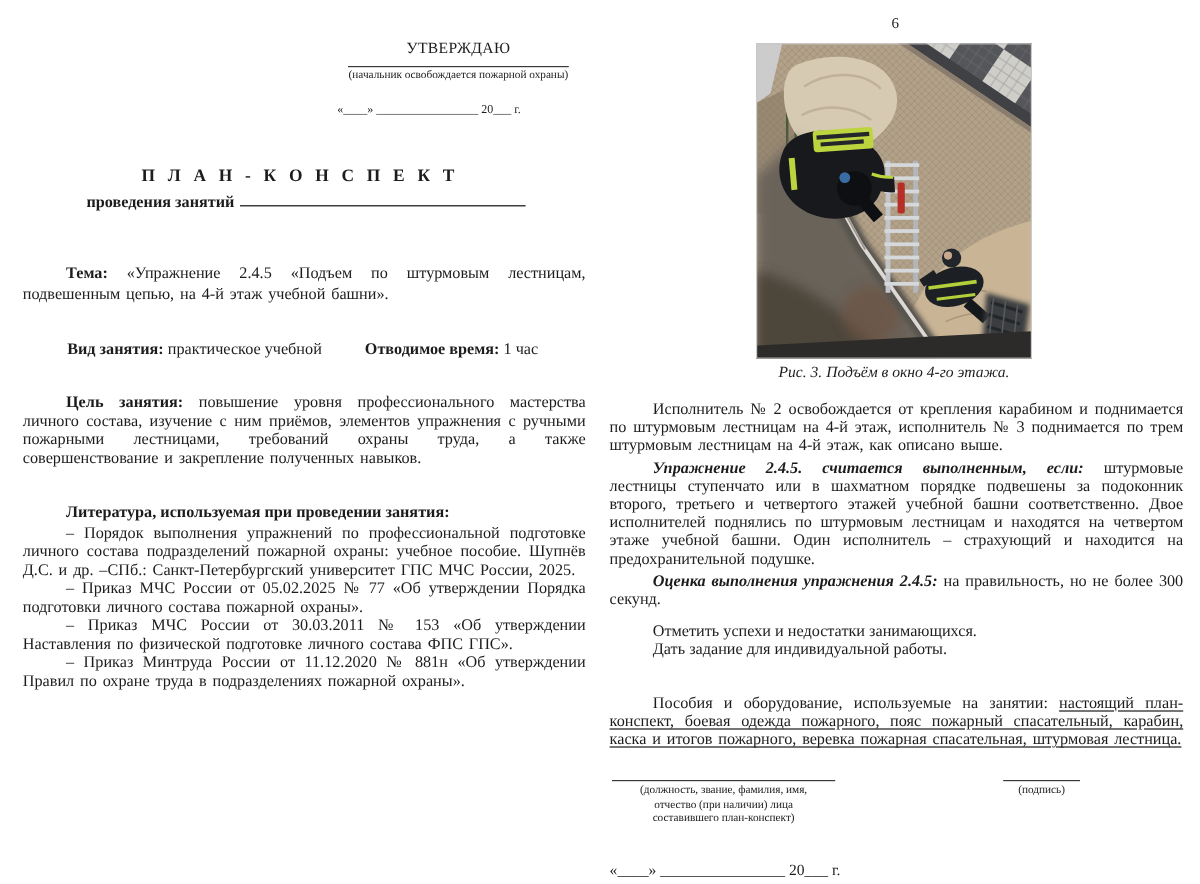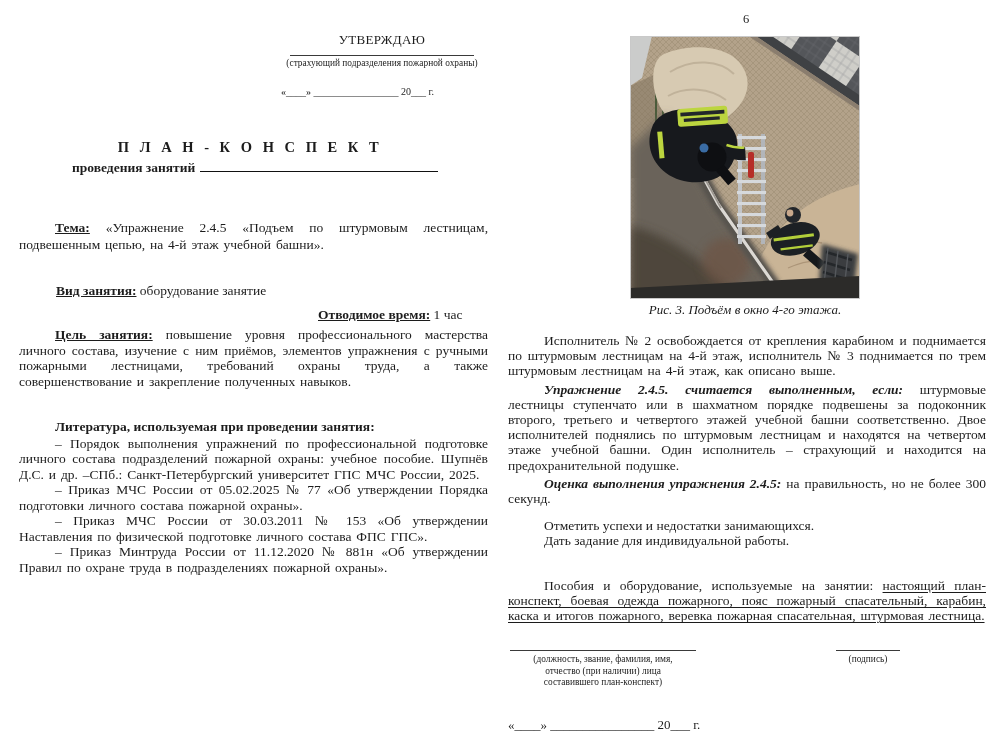--- a/index.html
+++ b/index.html
@@ -9,41 +9,41 @@
     font-family:"Liberation Serif", "DejaVu Serif", serif;
     font-size:13.5px; line-height:15.5px;
   }
   .page { position:absolute; top:0; height:737px; width:500px; }
   #page-left  { left:0; }
   #page-right { left:500px; }
   .abs { position:absolute; }
   p { margin:0; }
   .just { text-align:justify; word-spacing:1.5px; }
   .ind  { text-indent:36px; }
-  b, strong { font-weight:bold;text-decoration:underline; }
+  b, strong { font-weight:bold; }
   .bi { font-weight:bold; font-style:italic; }
   .nowrap { white-space:nowrap; }
 
   
   .approval { left:281px; top:32px; width:202px; text-align:center; }
   .appr-title { font-size:13px; letter-spacing:0.3px; }
   .appr-rule  { width:184px; margin:7px auto 2px auto; border-top:1px solid #3a3a3a; height:0; }
   .appr-sub   { font-size:9.4px; line-height:11px; }
   .appr-date  { margin-top:15px; font-size:10px; text-align:left; }
 
   
   .doc-title { left:0; top:140px; width:500px; text-align:center;
                font-weight:bold; font-size:14.5px; letter-spacing:3.5px; }
   .doc-sub   { left:72px; top:160px; font-weight:bold; font-size:13.5px; }
   .blank-line{ display:inline-block; width:238px; height:0.85em;
                border-bottom:1.4px solid #111; margin-left:5px; }
 
   .tema { left:19px; top:219px; width:469px; line-height:17px; }
   .vid-label  { left:56px;  top:283px; }
-  .time-label { left:318px; top:283px;margin-top:24px; }
+  .time-label { left:304px; top:283px; }
   .goal { left:19px; top:327px; width:469px; }
   .lit  { left:19px; top:419px; width:469px; }
   .lit p { margin:0; }
   .lit .heading { font-weight:bold; text-indent:36px; margin-bottom:1px; }
 
   
   .page-number { left:0; top:12px; width:492px; text-align:center; font-size:12.5px; }
   .figure { left:130px; top:36px; width:230px; height:263px; }
   .figure svg { display:block; }
   .fig-caption { left:125px; top:302px; width:240px; text-align:center;
@@ -61,38 +61,38 @@
   .r-date { left:8px; top:701px; font-size:13px;margin-top:16px; }
 </style>
 </head>
 <body>
 
 <section class="page" id="page-left">
 
   <div class="abs approval">
     <div class="appr-title">УТВЕРЖДАЮ</div>
     <div class="appr-rule"></div>
-    <div class="appr-sub">(страхующий подразделения пожарной охраны)</div>
+    <div class="appr-sub">(начальник освобождается пожарной охраны)</div>
     <div class="appr-date nowrap">«____» _________________ 20___ г.</div>
   </div>
 
   <h1 class="abs doc-title" style="margin:0;">П Л А Н - К О Н С П Е К Т</h1>
 
   <div class="abs doc-sub">
     <span>проведения занятий</span><span class="blank-line"></span>
   </div>
 
   <p class="abs tema just ind">
     <b>Тема:</b>
     <span>«Упражнение 2.4.5 «Подъем по штурмовым лестницам, подвешенным цепью, на 4-й этаж учебной башни».</span>
   </p>
 
   <span class="abs vid-label">
     <b>Вид занятия:</b>
-    <span>оборудование занятие</span>
+    <span>практическое учебной</span>
   </span>
   <span class="abs time-label">
     <b>Отводимое время:</b>
     <span>1 час</span>
   </span>
 
   <p class="abs goal just ind">
     <b>Цель занятия:</b>
     <span>повышение уровня профессионального мастерства личного состава, изучение с ним приёмов, элементов упражнения с ручными пожарными лестницами, требований охраны труда, а также совершенствование и закрепление полученных навыков.</span>
   </p>

